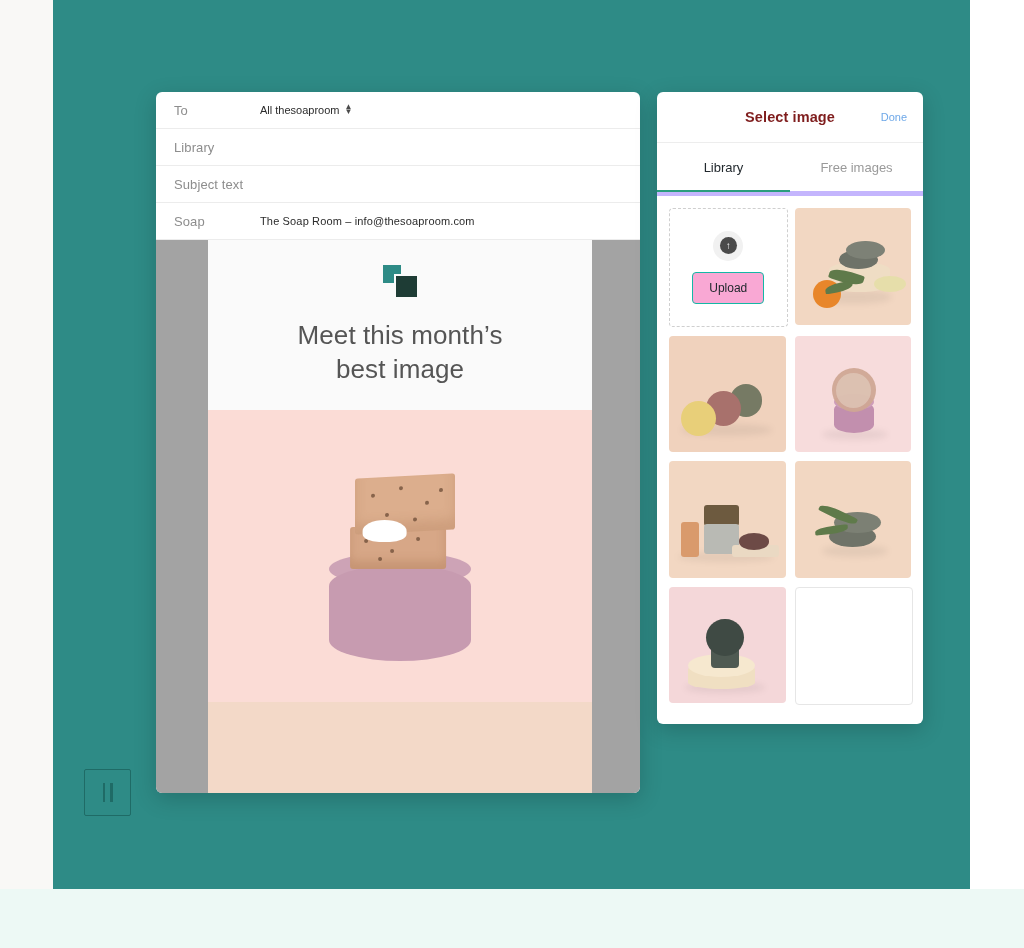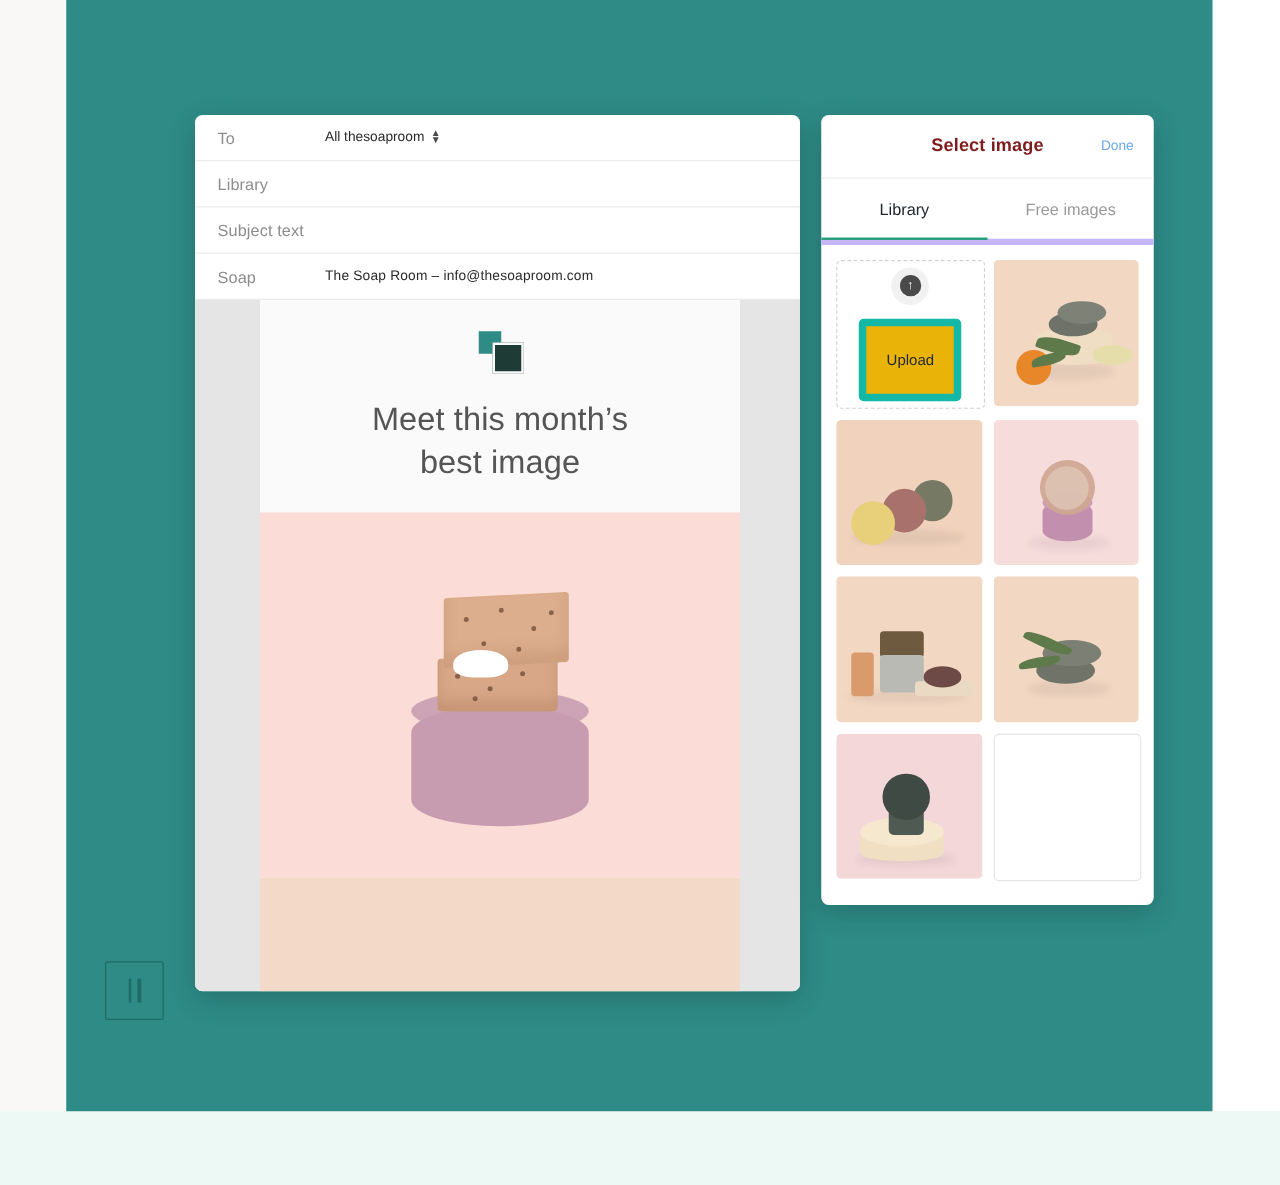--- a/index.html
+++ b/index.html
@@ -42,21 +42,21 @@
   }
   .field-value{font-size:11px;color:#2b2b2b;display:flex;align-items:center;gap:5px;}
   .field-value.dim{color:#9b9b9b;}
   .stepper-ico{
     display:inline-flex;flex-direction:column;line-height:5px;font-size:8px;color:#4a4a4a;
     transform:translateY(-1px);
   }
   .from-val{font-size:11px;color:#2b2b2b;letter-spacing:.15px;}
 
   
-  .email-body{position:relative;height:553px;background:#e5e5e5;}
+  .email-body{position:relative;height:553px;background:#a3a3a3;}
   .body-inner{
     position:absolute;left:52px;top:0;width:384px;height:553px;background:#fafafa;overflow:hidden;
   }
   .logo-wrap{position:absolute;left:50%;top:25px;transform:translateX(-50%);width:34px;height:30px;}
   .logo-sq-a{position:absolute;left:0;top:0;width:18px;height:18px;background:#2e8b86;}
   .logo-sq-b{position:absolute;left:11px;top:9px;width:21px;height:21px;background:#1e3c35;border:2px solid #fafafa;box-sizing:content-box;}
   .headline{
     position:absolute;left:0;top:78px;width:100%;text-align:center;
     font-size:26px;line-height:34px;color:#555555;font-weight:400;letter-spacing:.1px;
   }
@@ -134,22 +134,22 @@
   }
   .up-circle{
     width:30px;height:30px;border-radius:50%;background:#f1f1f1;
     display:flex;align-items:center;justify-content:center;
   }
   .up-dot{
     width:17px;height:17px;border-radius:50%;background:#4a4a4a;
     display:flex;align-items:center;justify-content:center;color:#fff;font-size:10px;line-height:1;
   }
   .up-btn{
-    border:6px solid #14b8a6;border-radius:4px;background:#eab308;
-    padding:20px 16px;font-size:12px;color:#22292e;
+    border:1px solid #14b8a6;border-radius:4px;background:#f9a8d4;
+    padding:8px 16px;font-size:12px;color:#22292e;
     font-family:"Liberation Sans", sans-serif;cursor:pointer;
   }
   .tile.blank{border:1px solid #e6e6e6;background:#ffffff;}
 
   
   .ph{position:absolute;inset:0;}
   .bg-peach{background:#f2d7c2;}
   .bg-peach2{background:#f0d2bd;}
   .bg-pink{background:#f7dcdc;}
   .bg-pink2{background:#f4d7d9;}

